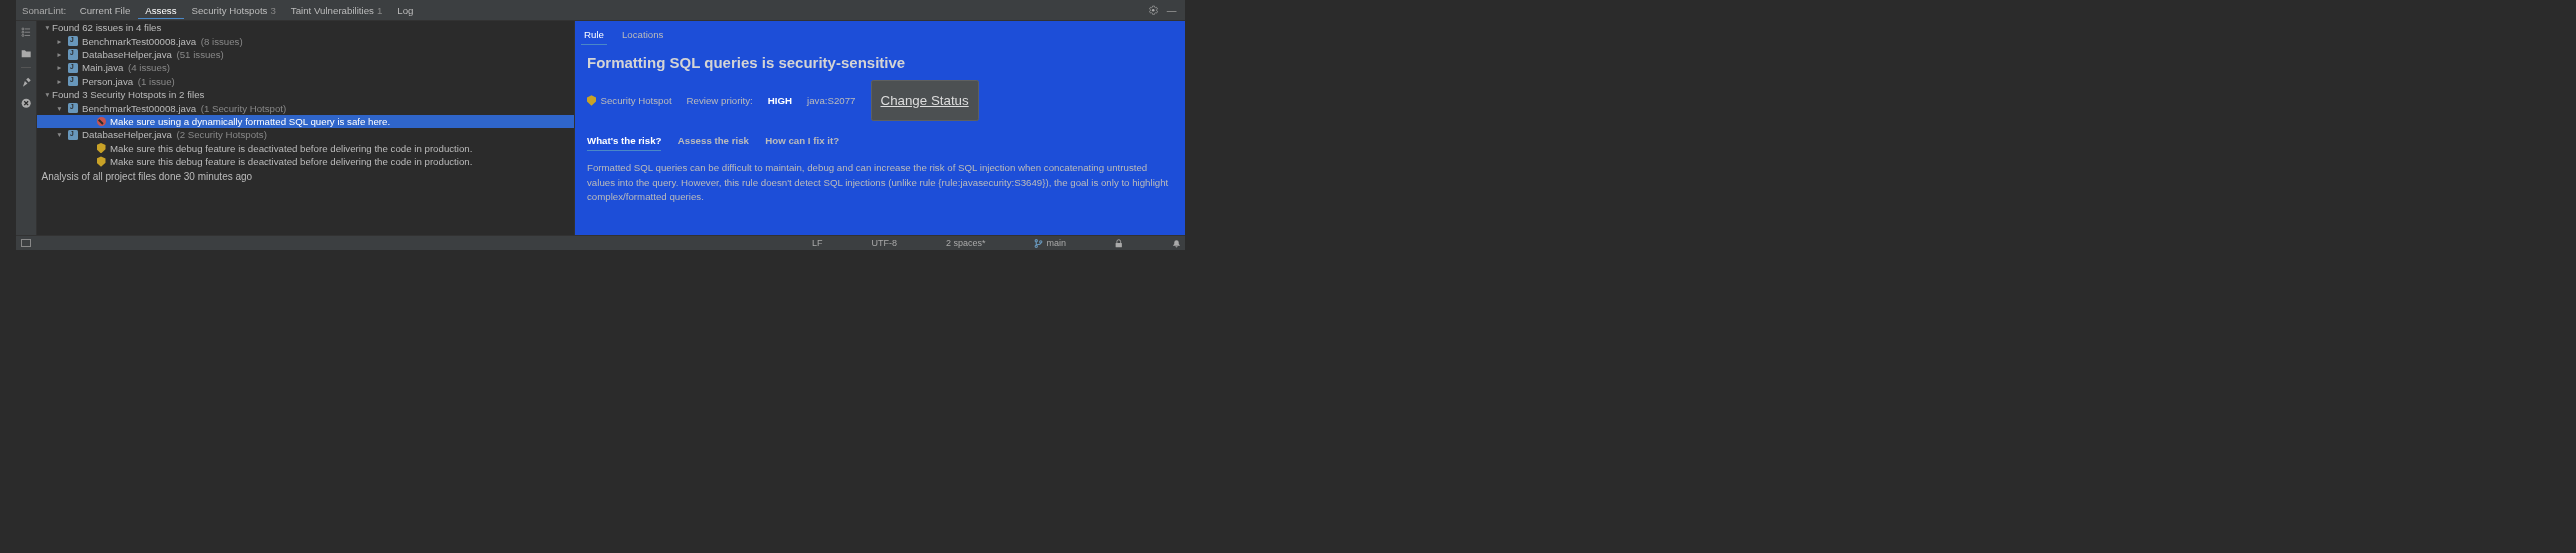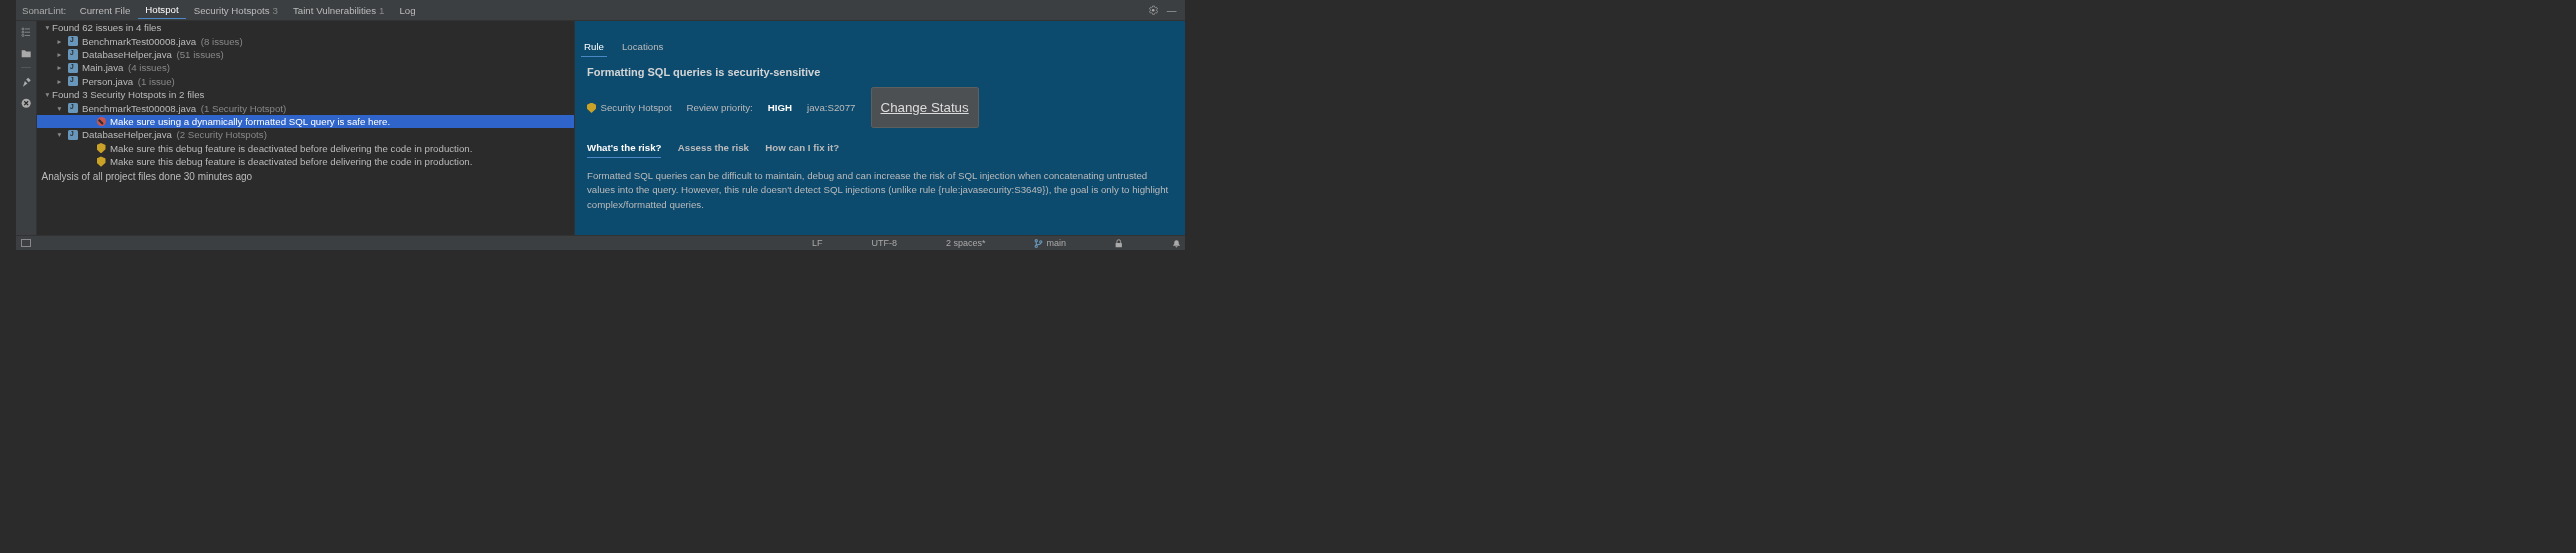--- a/index.html
+++ b/index.html
@@ -2,21 +2,21 @@
 <html style="font-size:12px"><head>
   <meta charset="utf-8">
   <style>
     * { margin: 0; padding: 0; box-sizing: border-box; font-family: -apple-system, BlinkMacSystemFont, 'Segoe UI', sans-serif; }
     body { background: #2b2b2b; color: #bbb; font-size: 9.7px; overflow: hidden; }
     .root { display: flex; flex-direction: column; height: 250px; width: 1169px; margin-left: 16px; }
     
     
     .top-tabs { display: flex; align-items: center; background: #3c3f41; border-bottom: 0.7px solid #323232; height: 21px; padding: 0 6px; }
     .top-tabs .label-prefix { color: #aaa; margin-right: 6px; }
-    .tab { padding: 3px 7.5px; color: #bbb; cursor: pointer; height: 17px; display: flex; align-items: center; }
+    .tab { padding: 3px 7.5px; color: #bbb; cursor: pointer; height: 17px; display: flex; }
     .tab.active { border-bottom: 1.5px solid #4a88c7; color: #fff; }
     .tab .count { color: #888; margin-left: 3px; }
     .top-tabs .spacer { flex: 1; }
     .top-icon { width: 15px; height: 15px; display: flex; align-items: center; justify-content: center; cursor: pointer; color: #aaa; margin-left: 3px; }
     
     
     .main { display: flex; flex: 1; overflow: hidden; }
     .left-gutter { width: 21px; background: #3c3f41; border-right: 0.7px solid #323232; display: flex; flex-direction: column; align-items: center; padding-top: 4.5px; gap: 7.5px; }
     .gutter-icon { width: 13.4px; height: 13.4px; display: flex; align-items: center; justify-content: center; cursor: pointer; color: #aaa; }
     
@@ -27,25 +27,25 @@
     .tree-icon { width: 12px; height: 12px; margin: 0 3px; display: inline-flex; align-items: center; justify-content: center; }
     .tree-text { color: #bbb; }
     .tree-row.selected .tree-text { color: #fff; }
     .tree-meta { color: #888; margin-left: 4.5px; }
     .indent-0 { padding-left: 6px; }
     .indent-1 { padding-left: 18px; }
     .indent-3 { padding-left: 46px; }
     .analysis-footer { padding: 3px 4.5px; color: #bbb; font-size: 10px; background: #2b2b2b; }
     
     
-    .detail-panel { width: 611px; border-left: 0.7px solid #323232; background: #0c4a6e; display: flex; flex-direction: column; justify-content: center; }
+    .detail-panel { width: 611px; border-left: 0.7px solid #323232; background: #1d4ed8; display: flex; flex-direction: column; }
     .detail-tabs { display: flex; padding: 3px 6px 0; gap: 12px; }
     .detail-tab { padding: 4.5px 3px; cursor: pointer; color: #bbb; }
     .detail-tab.active { border-bottom: 1.5px solid #4a88c7; color: #fff; }
-    .detail-title { font-size: 11px; font-weight: 600; color: #d4d4d4; padding: 9px 12px 6px; }
+    .detail-title { font-size: 15px; font-weight: 600; color: #d4d4d4; padding: 9px 12px 6px; }
     .detail-meta { display: flex; align-items: center; gap: 15px; padding: 3px 12px 9px; }
     .meta-item { display: flex; align-items: center; gap: 4.5px; color: #bbb; }
     .meta-high { color: #fff; font-weight: 600; }
     .change-btn { background: #4c5052; border: 0.7px solid #5e6060; padding: 12px 9px; cursor: pointer; color: #ddd; border-radius: 2.2px; text-decoration: underline; }
     .sub-tabs { display: flex; gap: 16.4px; padding: 0 12px; }
     .sub-tab { padding: 4.5px 0; cursor: pointer; font-weight: 600; color: #bbb; }
     .sub-tab.active { border-bottom: 1.5px solid #4a88c7; color: #fff; }
     .detail-body { padding: 10.4px 12px; color: #bbb; line-height: 1.5; }
     
     
@@ -65,21 +65,21 @@
 
 <div class="root">
 
   <div class="top-tabs">
     <span class="label-prefix">SonarLint:</span>
     <div id="top-tabs-container" style="display:flex;">
         <div class="tab">
           <span>Current File</span>
         </div>
         <div class="tab active">
-          <span>Hotspot</span>
+          <span>Assess</span>
         </div>
         <div class="tab">
           <span>Security Hotspots</span>
           <span class="count">3</span>
         </div>
         <div class="tab">
           <span>Taint Vulnerabilities</span>
           <span class="count">1</span>
         </div>
         <div class="tab">

